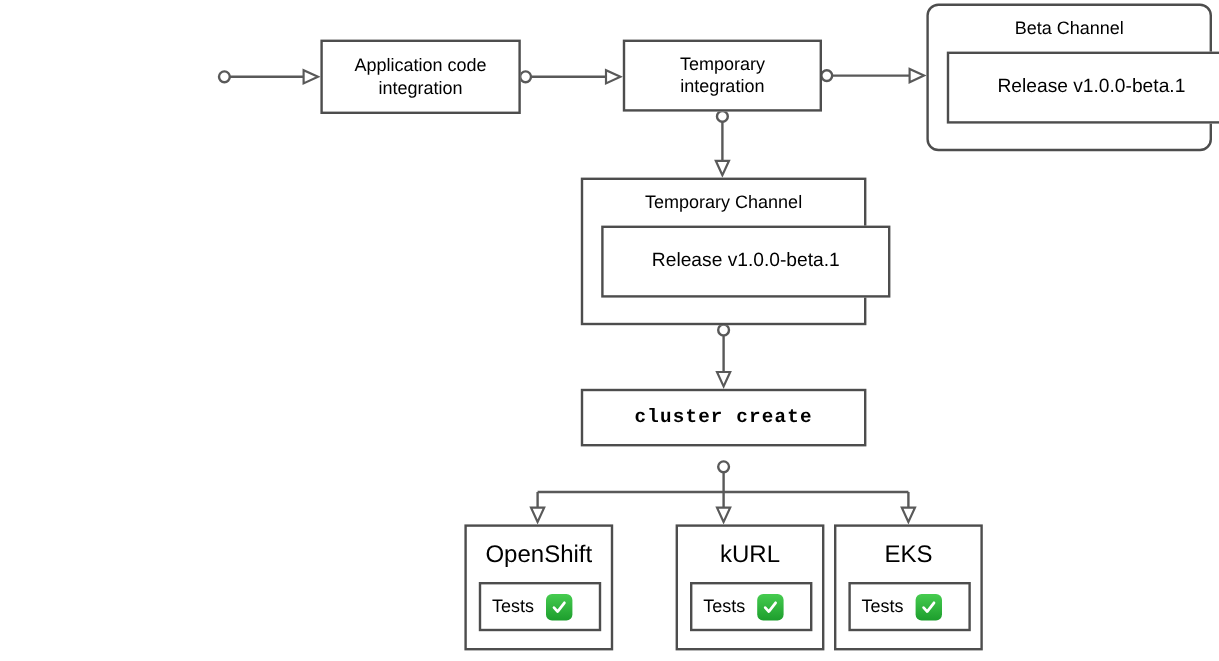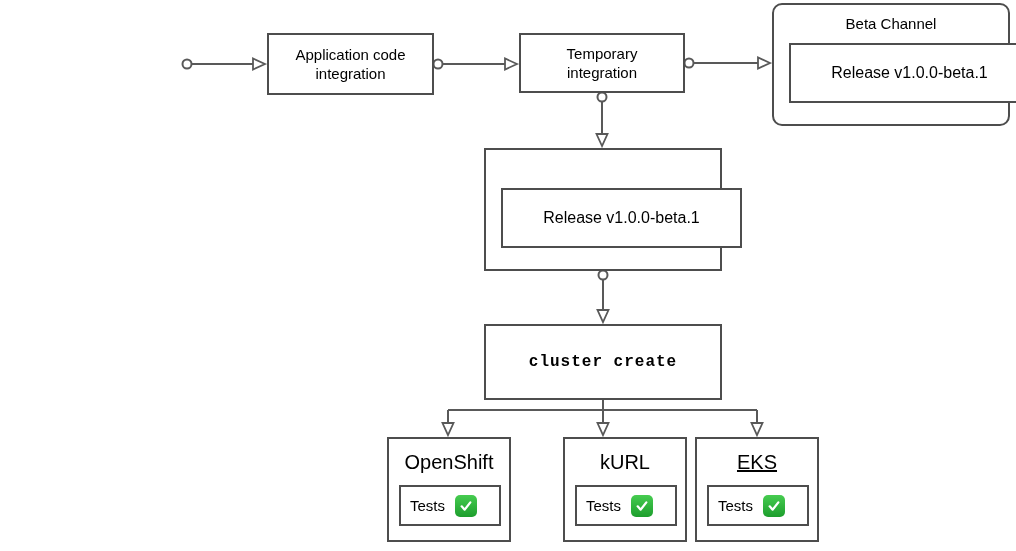--- a/index.html
+++ b/index.html
@@ -20,32 +20,32 @@
   svg.connectors{position:absolute;left:0;top:0;width:1016px;height:551px;pointer-events:none;}
   .ln{stroke:var(--connector);stroke-width:2;fill:none;}
   .dot{fill:#ffffff;stroke:var(--connector);stroke-width:2;}
   .head{fill:#ffffff;stroke:var(--connector);stroke-width:1.8;stroke-linejoin:miter;}
   .node{position:absolute;background:#ffffff;border:2px solid var(--border);}
   .box{display:flex;align-items:center;justify-content:center;text-align:center;
        font-size:15px;line-height:19px;}
   #n-tag{left:4px;top:38px;width:178px;height:51px;}
   #n-repo{left:267px;top:33px;width:167px;height:62px;}
   #n-ci{left:519px;top:33px;width:166px;height:60px;}
-  #n-cc{left:484px;top:324px;width:238px;height:76px;}
+  #n-cc{left:484px;top:324px;width:238px;height:48px;}
   #n-cc .lbl{font-family:"Liberation Mono","DejaVu Sans Mono",monospace;
              font-weight:bold;font-size:16px;letter-spacing:1px;}
   .channel{position:absolute;}
   #n-beta{left:772px;top:3px;width:238px;height:123px;border-radius:10px;}
   #n-temp{left:484px;top:148px;width:238px;height:123px;}
   .channel-title{display:block;text-align:center;margin-top:10px;font-size:15px;}
   .release{position:absolute;left:15px;top:38px;width:241px;height:60px;
            border:2px solid var(--border);background:#fff;
            display:flex;align-items:center;justify-content:center;font-size:16px;}
   .cluster{position:absolute;top:437px;width:124px;height:105px;}
-  #n-os{left:387px;} #n-kurl{left:563px;} #n-eks{left:695px;text-decoration:underline;}
+  #n-os{left:387px;} #n-kurl{left:563px;} #n-eks{left:695px;}
   .cluster-title{display:block;text-align:center;margin-top:12px;font-size:20px;}
   .tests{position:absolute;left:10px;top:46px;width:102px;height:41px;
          border:2px solid var(--border);background:#fff;
          display:flex;align-items:center;padding-left:9px;gap:10px;font-size:15px;}
   .check{width:22px;height:22px;border-radius:5px;flex:0 0 auto;
          background:linear-gradient(180deg,var(--check-green-top),var(--check-green-bot));
          display:flex;align-items:center;justify-content:center;}
   .check svg{width:16px;height:16px;}
 </style>
 </head>
@@ -108,20 +108,21 @@
   </div>
 
   <div class="node channel" id="n-beta">
     <span class="channel-title">Beta Channel</span>
     <div class="release">
       <span>Release v1.0.0-beta.1</span>
     </div>
   </div>
 
   <div class="node channel" id="n-temp">
+    <span class="channel-title">Temporary Channel</span>
     <div class="release">
       <span>Release v1.0.0-beta.1</span>
     </div>
   </div>
 
   <div class="node box" id="n-cc">
     <span class="lbl">cluster create</span>
   </div>
 
   <div class="node cluster" id="n-os">

